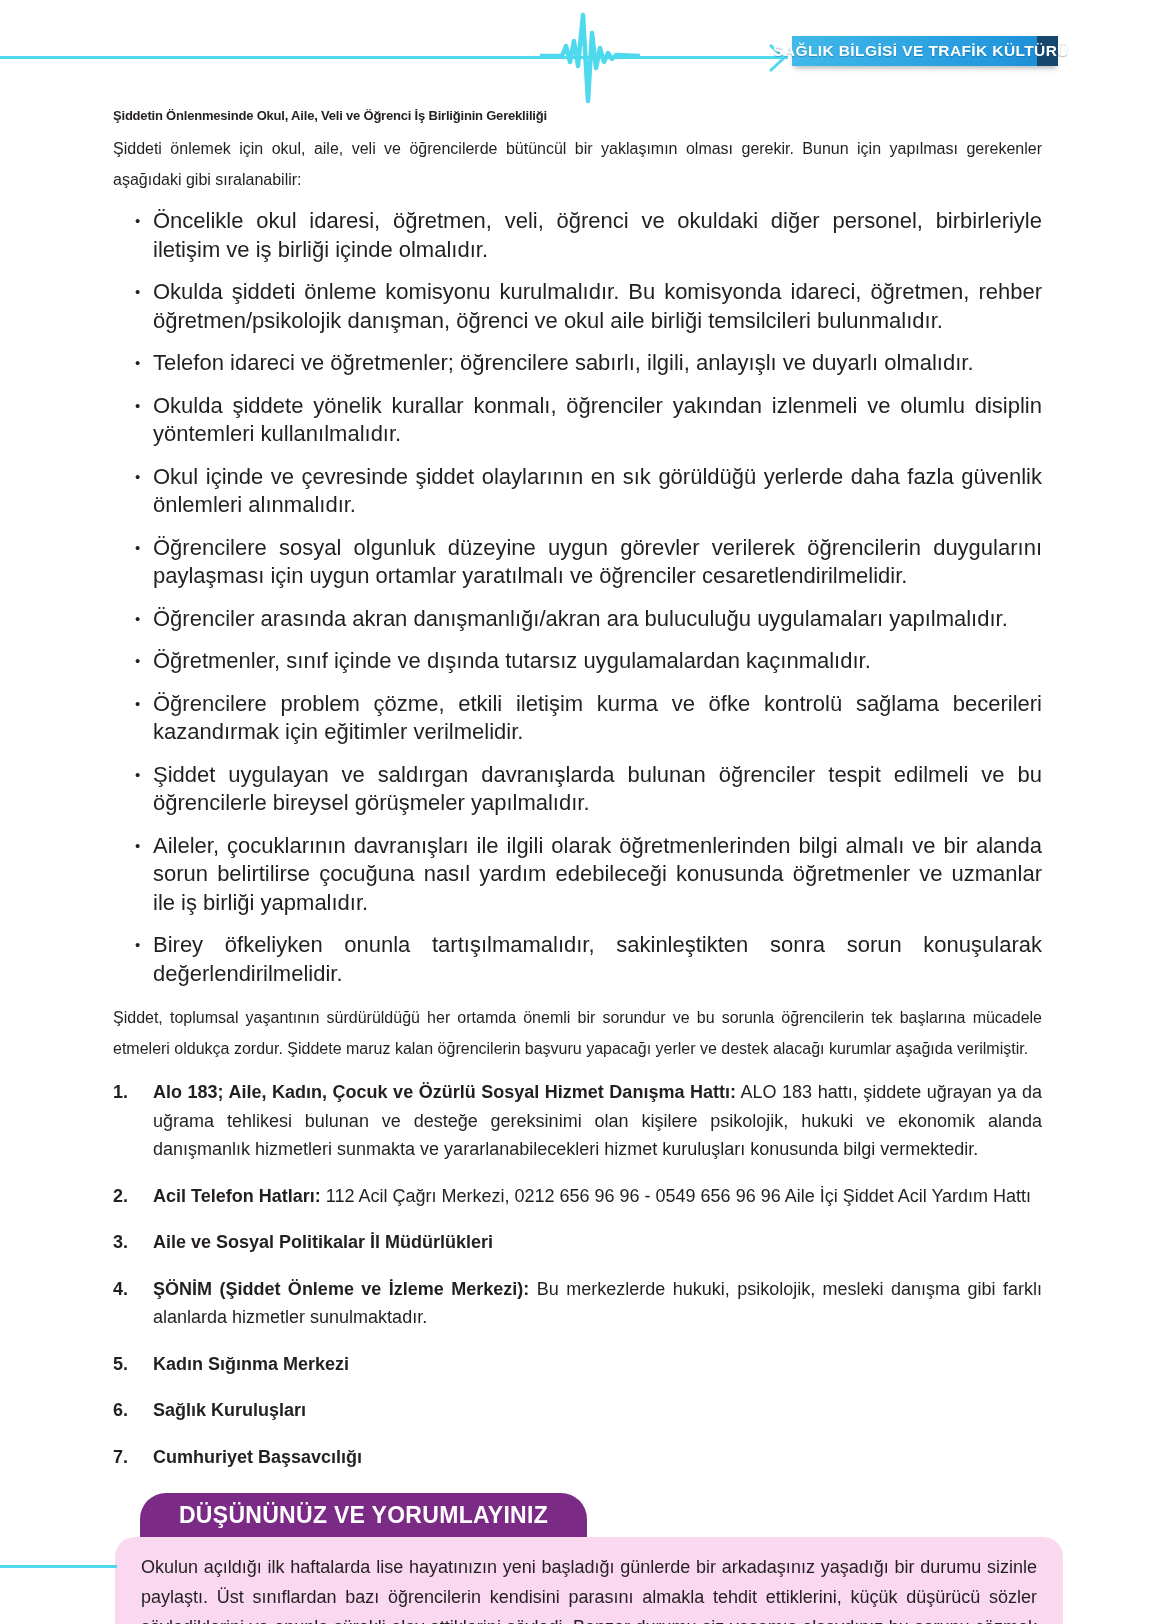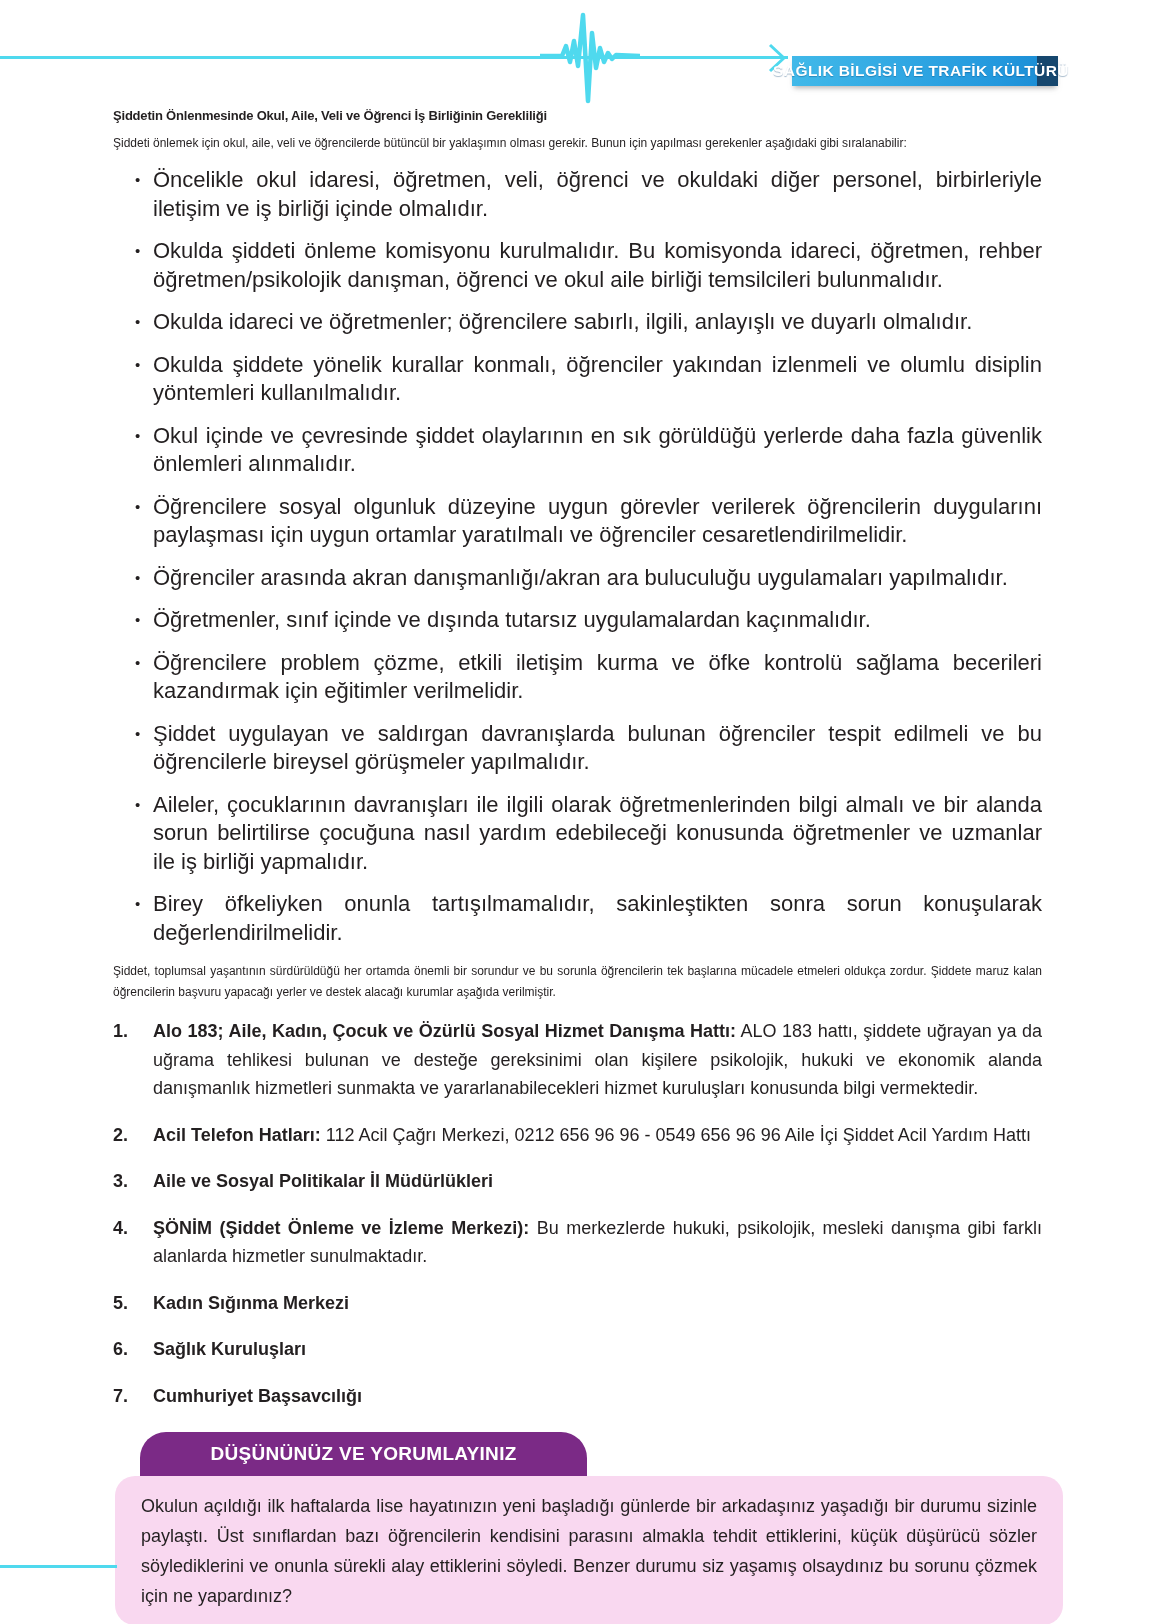--- a/index.html
+++ b/index.html
@@ -20,36 +20,36 @@
   }
   .ekg {
     position:absolute; left:540px; top:8px;
     width:100px; height:100px;
   }
   .head-chevron {
     position:absolute; left:768px; top:43px;
     width:22px; height:30px;
   }
   .head-banner {
-    position:absolute; left:792px; top:56px;
+    position:absolute; left:792px; top:36px;
     width:266px; height:30px;
     background:linear-gradient(to right,#41b9e9 0%, #2398dd 78%, #1d8fd6 92%, #16476e 92%, #16476e 100%);
     display:flex; align-items:center; justify-content:center;
     box-shadow:0 4px 5px -2px rgba(120,120,120,.55);
   }
   .head-banner span {
     color:#ffffff; font-weight:bold; font-size:15.5px;
     letter-spacing:.4px; white-space:nowrap;
     padding-right:8px;
     text-shadow:0 1px 1px rgba(0,60,110,.35);
   }
   
   .content { position:absolute; left:113px; top:108px; width:929px; }
   h3.sec-title { font-size:13px; font-weight:bold; margin-bottom:10px; letter-spacing:-.2px; }
-  p.intro { font-size:12px; line-height:21px; text-align:justify; margin-bottom:12px; }
+  p.intro { font-size:16px; line-height:31px; text-align:justify; margin-bottom:12px; }
   
   .bullets { margin-bottom:4px; }
   .bullet-row { display:flex; margin:0 0 14px 22px; }
   .bullet-dot { width:18px; flex:0 0 18px; font-size:15px; line-height:28.5px; color:#231f20; }
   .bullet-text { flex:1; font-size:22px; line-height:28.5px; text-align:justify; }
   
   .numlist { margin-top:14px; }
   .num-row { display:flex; margin-bottom:18px; }
   .num-cell { width:40px; flex:0 0 40px; font-weight:bold; font-size:18px; line-height:28.5px; }
   .num-body { flex:1; font-size:18px; line-height:28.5px; text-align:justify; }
@@ -57,21 +57,21 @@
   
   .activity { margin-top:22px; }
   .act-banner {
     margin-left:27px;
     width:447px; height:44px;
     background:#7b2a86;
     border-radius:26px 26px 0 0;
     display:flex; align-items:center; justify-content:center;
   }
   .act-banner span {
-    color:#ffffff; font-weight:bold; font-size:19px; letter-spacing:.3px;
+    color:#ffffff; font-weight:bold; font-size:23px; letter-spacing:.3px;
   }
   .act-box {
     position:relative;
     margin-left:2px;
     width:948px;
     background:#f9d8f0;
     border-radius:20px;
     padding:15px 26px 14px 26px;
   }
   .act-box p { font-size:18px; line-height:30px; text-align:justify; }
@@ -109,21 +109,21 @@
           <span class="bullet-text">Öncelikle okul idaresi, öğretmen, veli, öğrenci ve okuldaki diğer personel, birbirleriyle iletişim ve iş birliği içinde olmalıdır.</span>
         </div>
 
         <div class="bullet-row">
           <span class="bullet-dot">•</span>
           <span class="bullet-text">Okulda şiddeti önleme komisyonu kurulmalıdır. Bu komisyonda idareci, öğretmen, rehber öğretmen/psikolojik danışman, öğrenci ve okul aile birliği temsilcileri bulunmalıdır.</span>
         </div>
 
         <div class="bullet-row">
           <span class="bullet-dot">•</span>
-          <span class="bullet-text">Okulda idareci ve öğretmenler; öğrencilere sabırlı, ilgili, anlayışlı ve duyarlı olmalıdır.</span>
+          <span class="bullet-text">Telefon idareci ve öğretmenler; öğrencilere sabırlı, ilgili, anlayışlı ve duyarlı olmalıdır.</span>
         </div>
 
         <div class="bullet-row">
           <span class="bullet-dot">•</span>
           <span class="bullet-text">Okulda şiddete yönelik kurallar konmalı, öğrenciler yakından izlenmeli ve olumlu disiplin yöntemleri kullanılmalıdır.</span>
         </div>
 
         <div class="bullet-row">
           <span class="bullet-dot">•</span>
           <span class="bullet-text">Okul içinde ve çevresinde şiddet olaylarının en sık görüldüğü yerlerde daha fazla güvenlik önlemleri alınmalıdır.</span>

